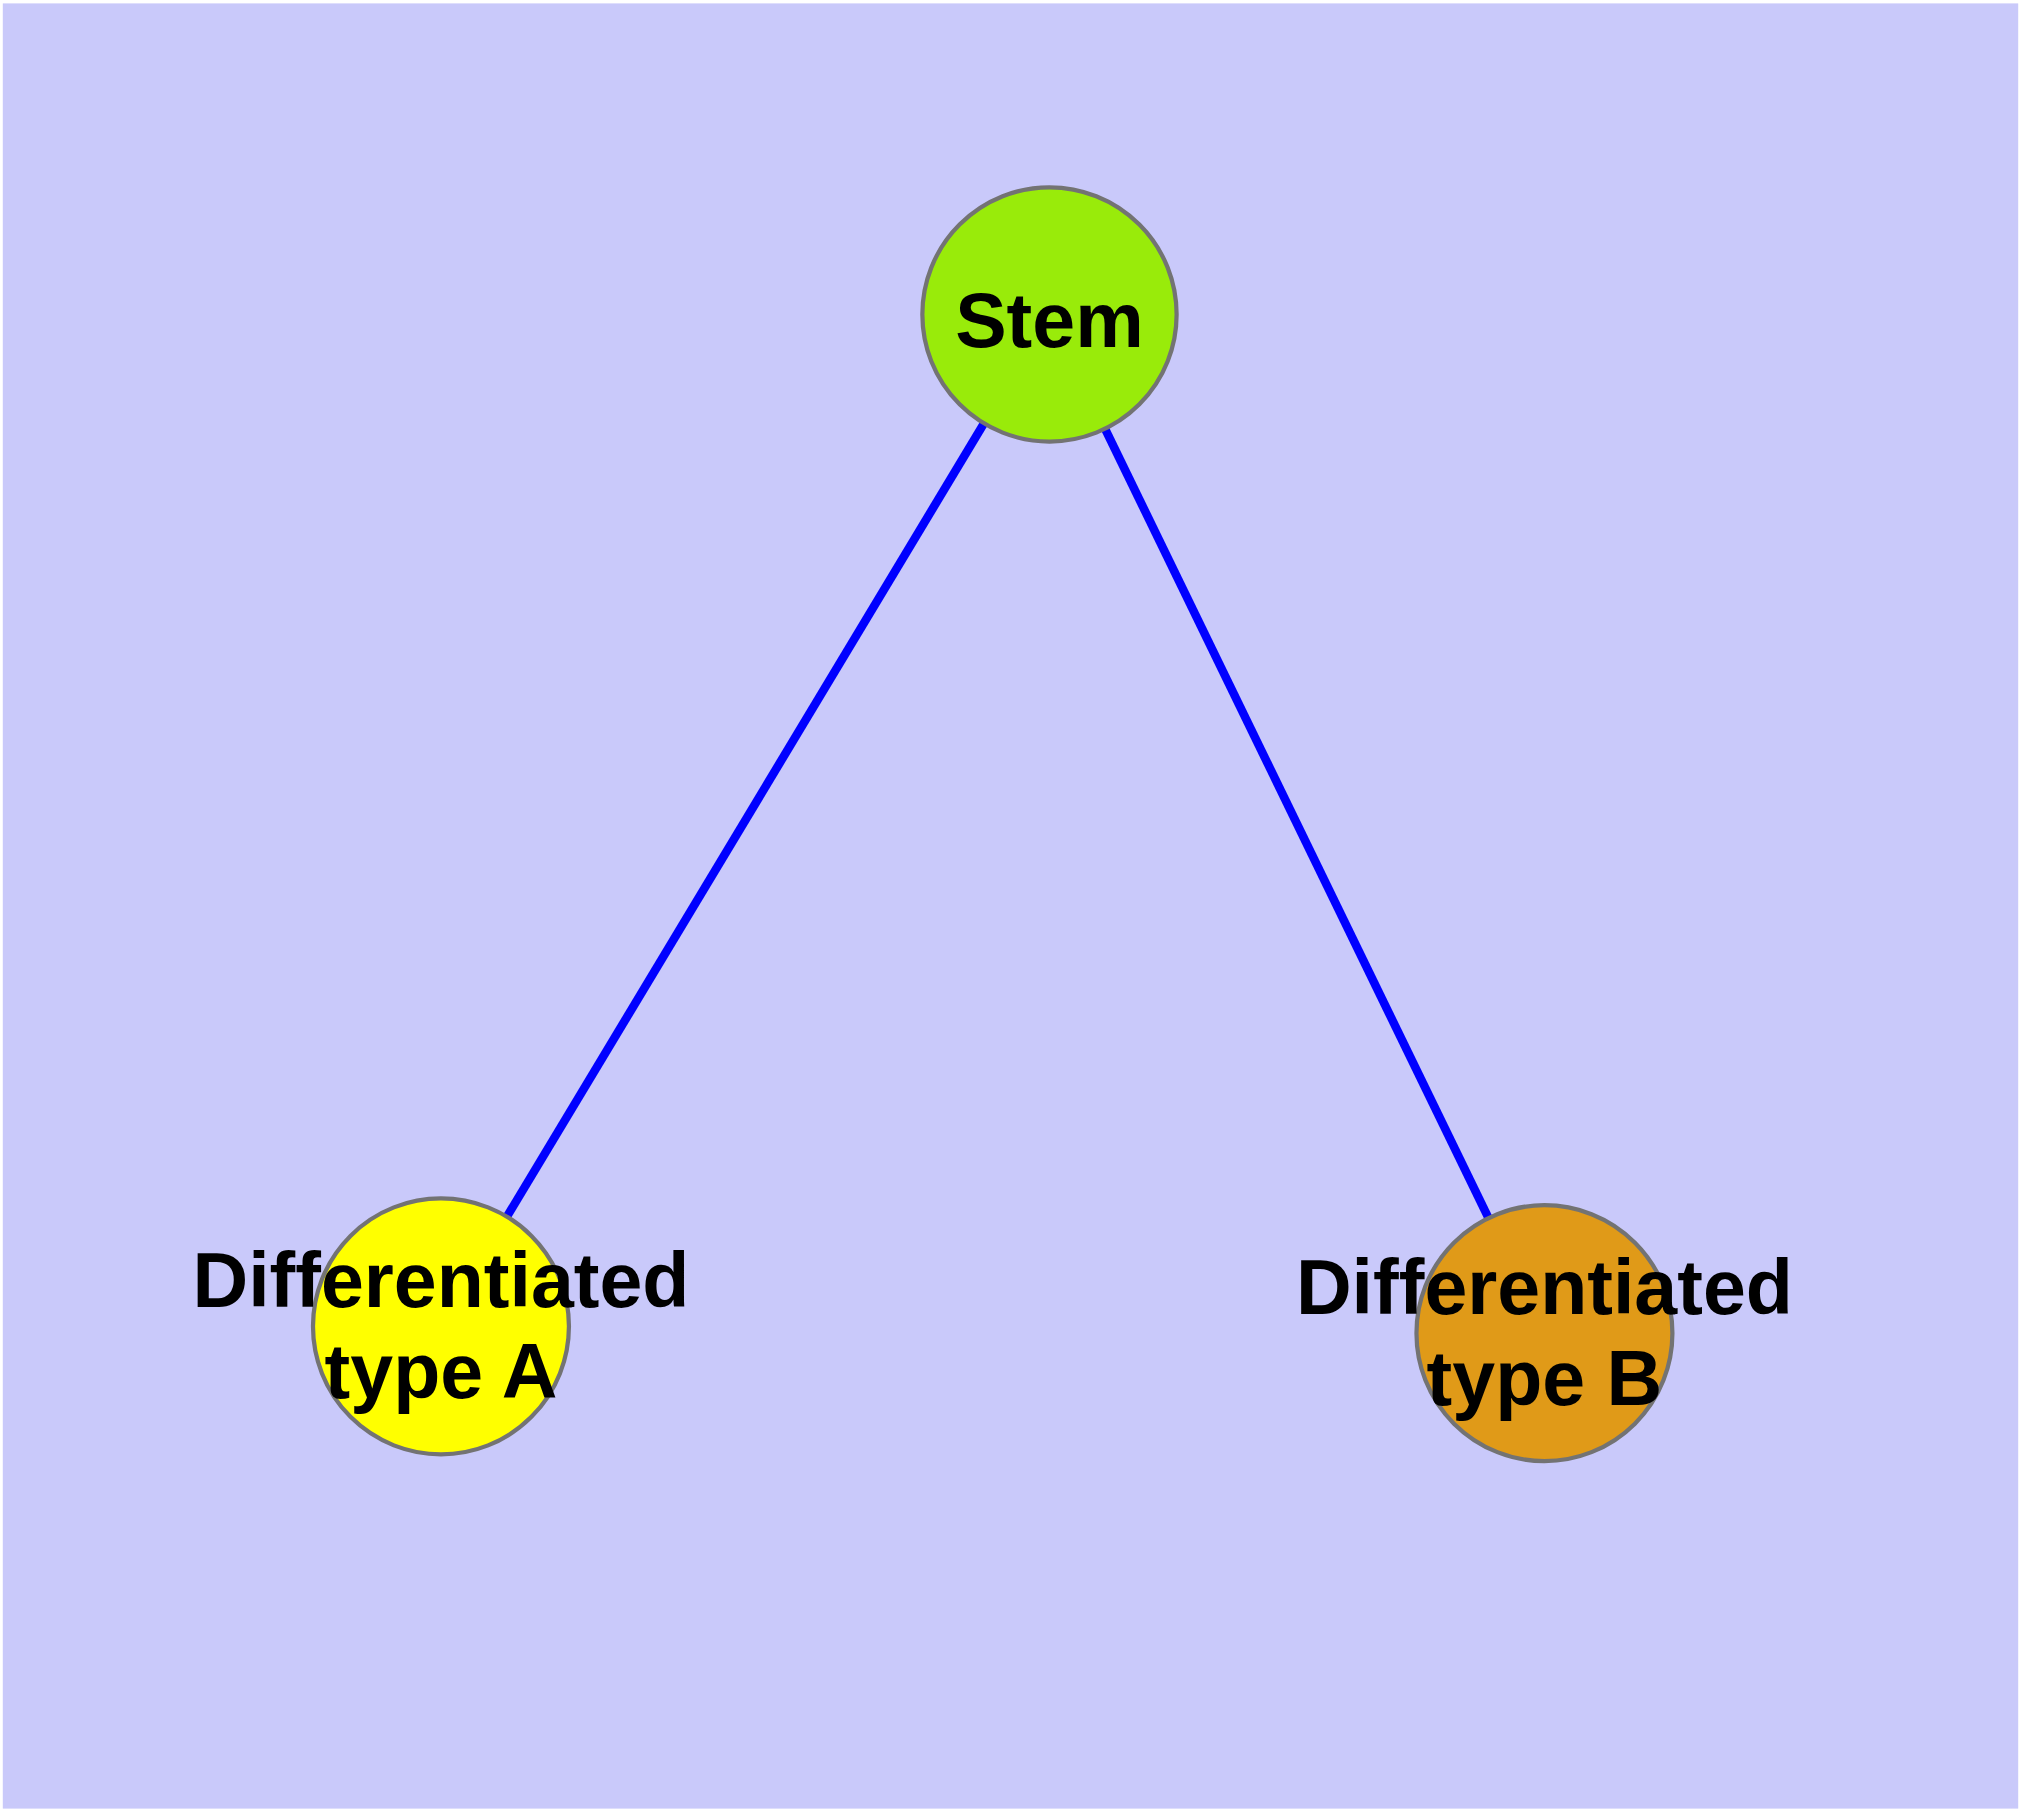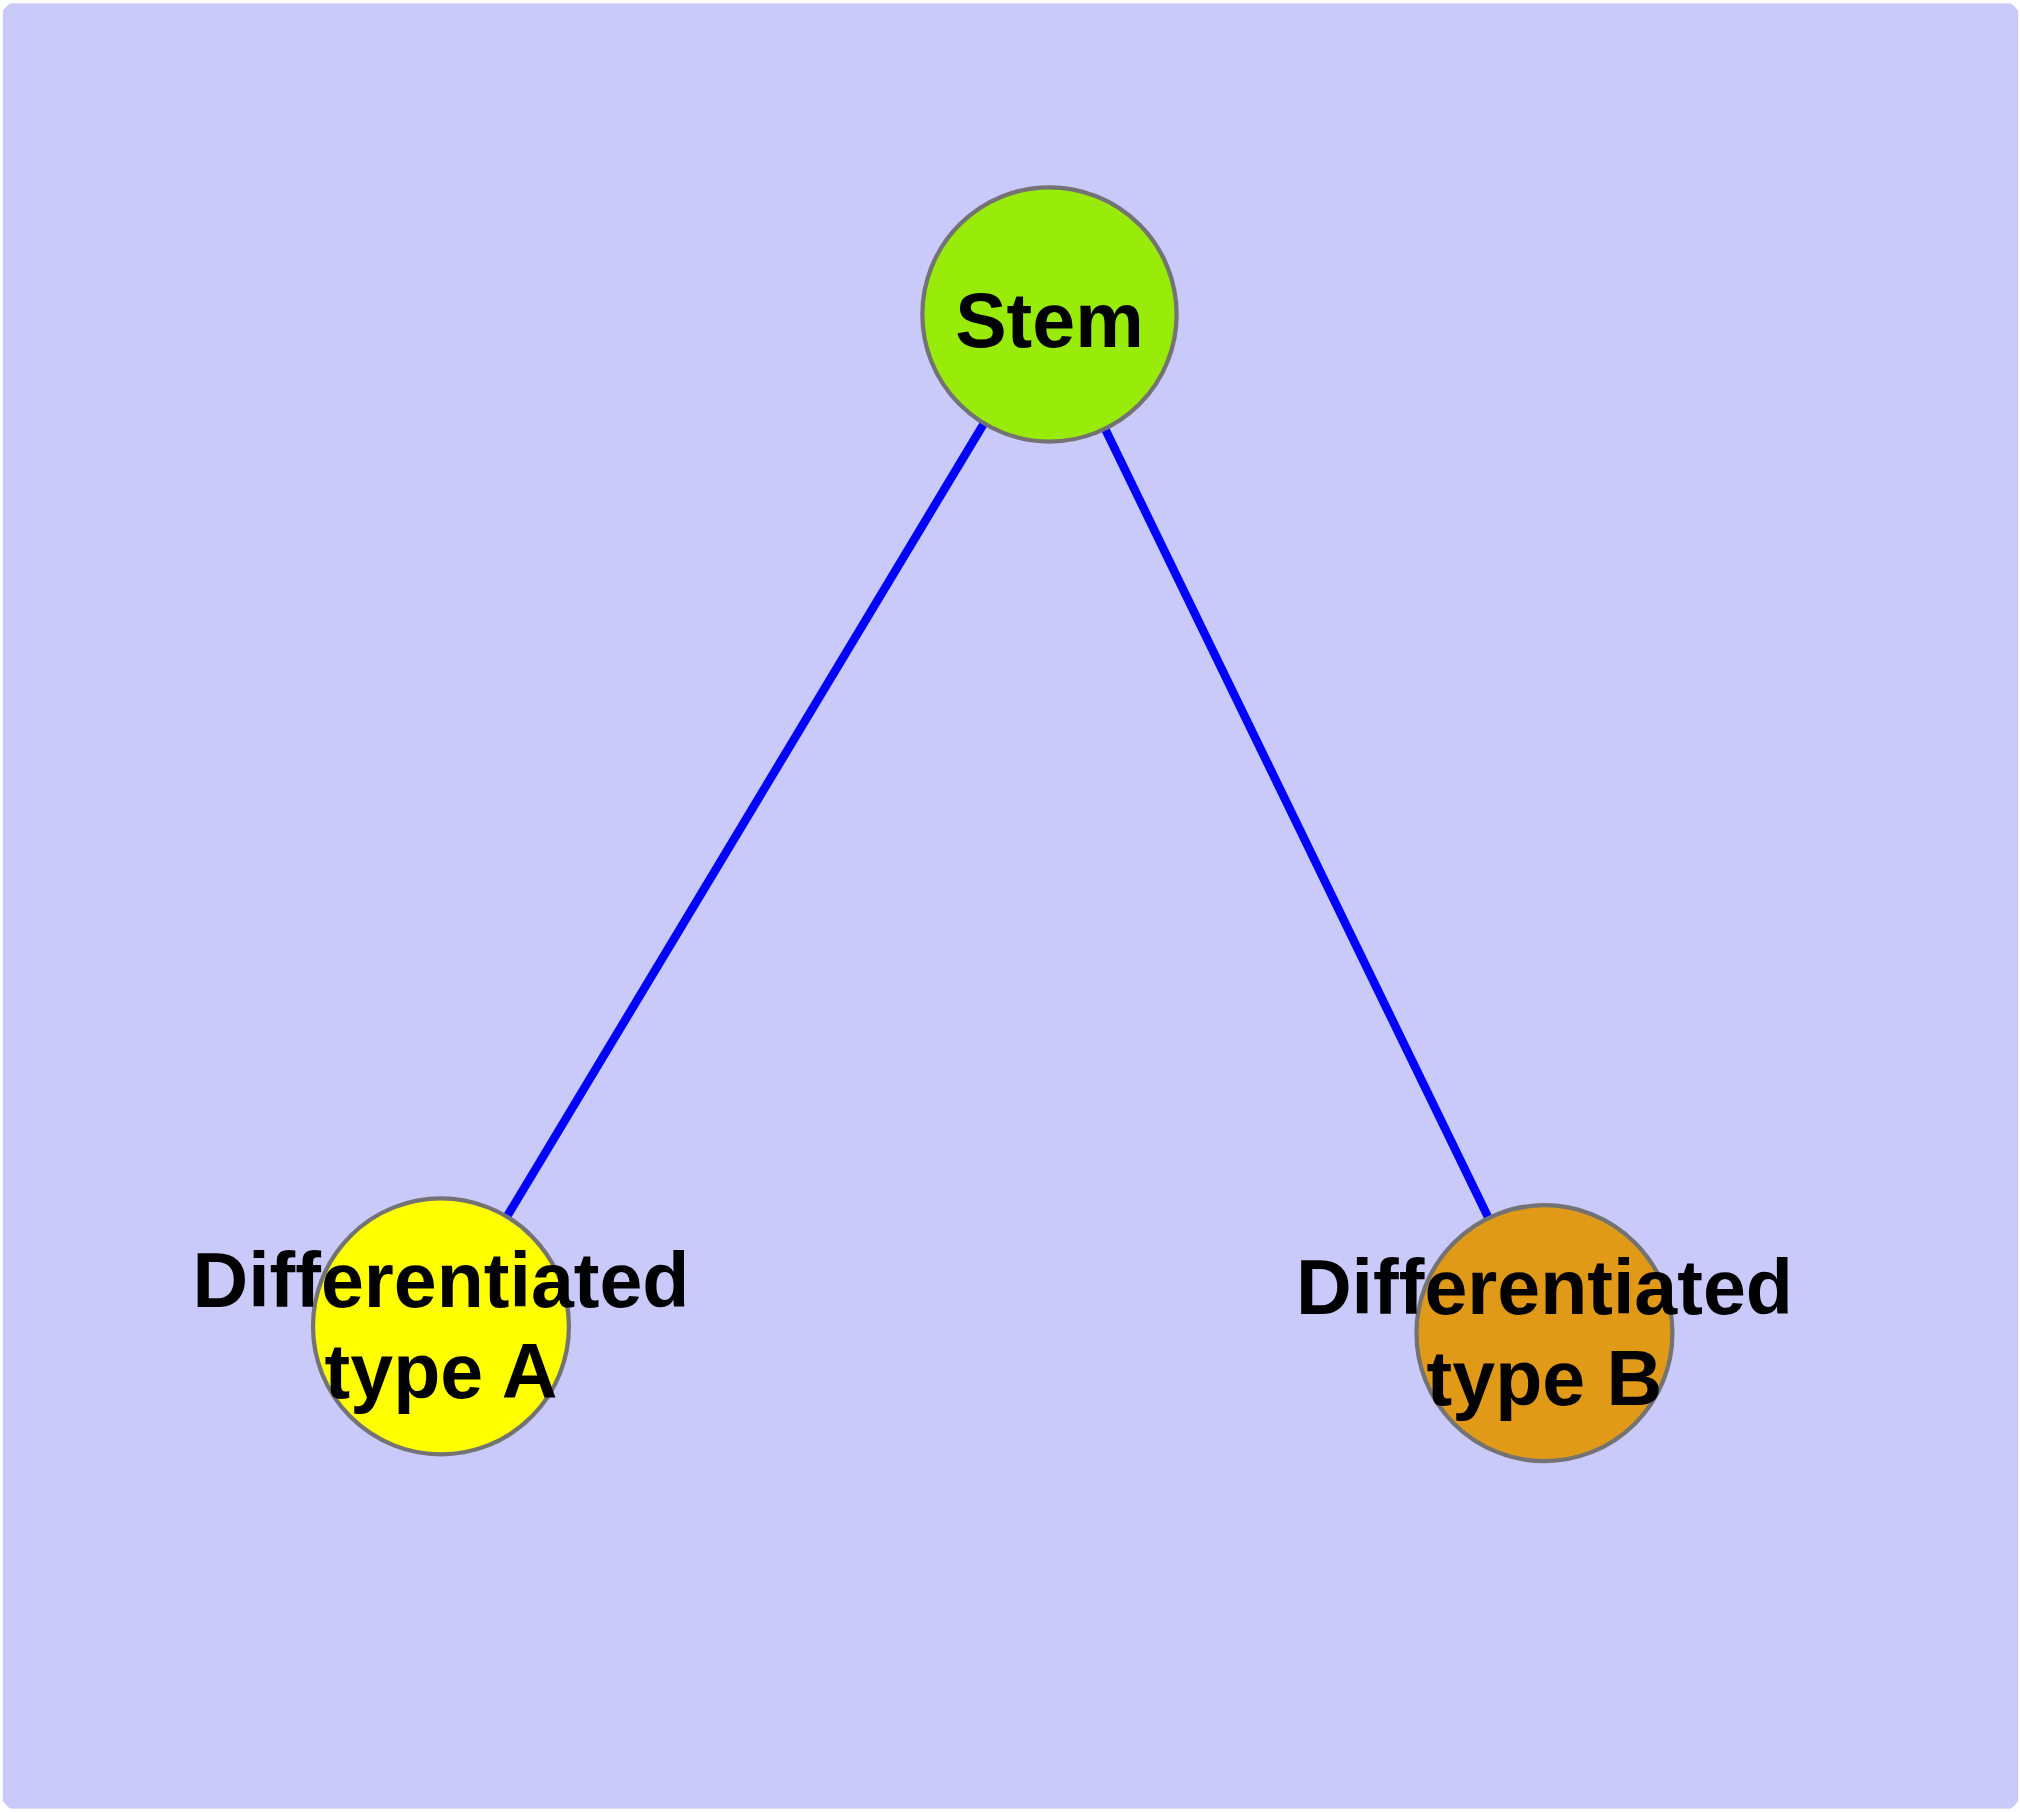--- a/index.html
+++ b/index.html
@@ -10,21 +10,20 @@
     --label: #000000;
   }
   html, body { margin: 0; padding: 0; }
   body { background: var(--page-margin); }
   .page {
     position: relative;
     width: 2021px;
     height: 1812px;
     background: var(--page-margin);
     overflow: hidden;
-    border-radius: 22px;
   }
   .page svg { position: absolute; inset: 0; display: block; }
   .plot-bg { fill: var(--background); }
   .edge {
     stroke: var(--edge);
     stroke-width: 10;
     fill: none;
   }
   .node {
     stroke: var(--node-border);

